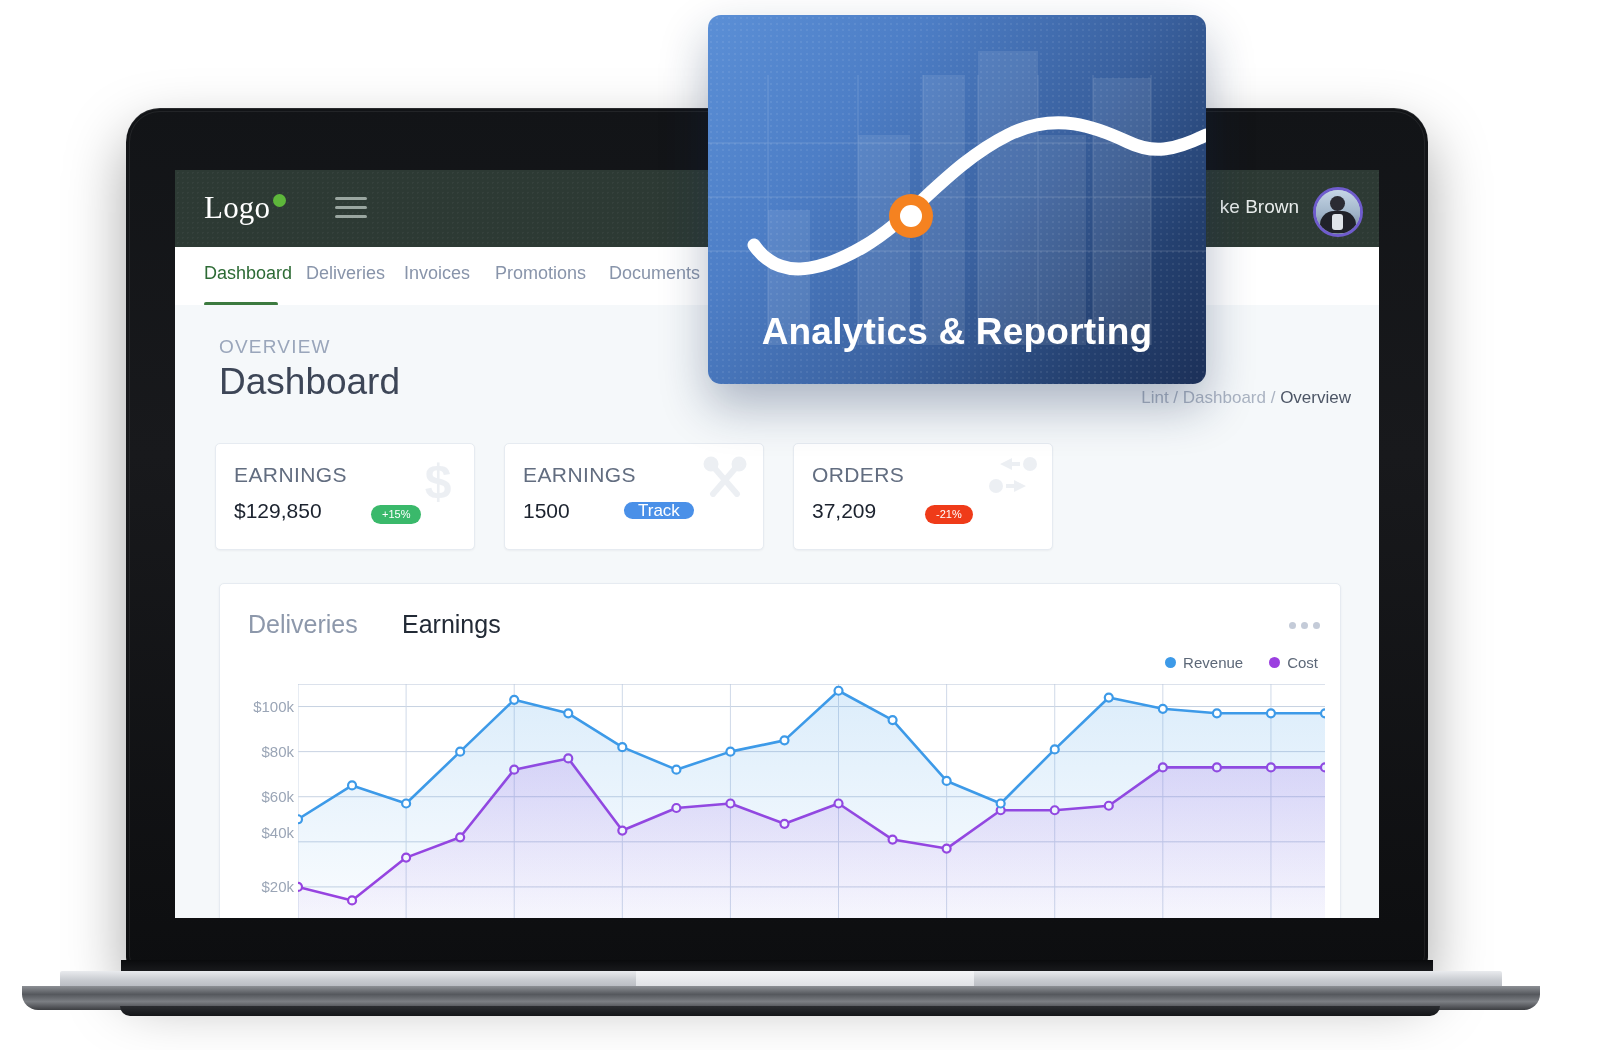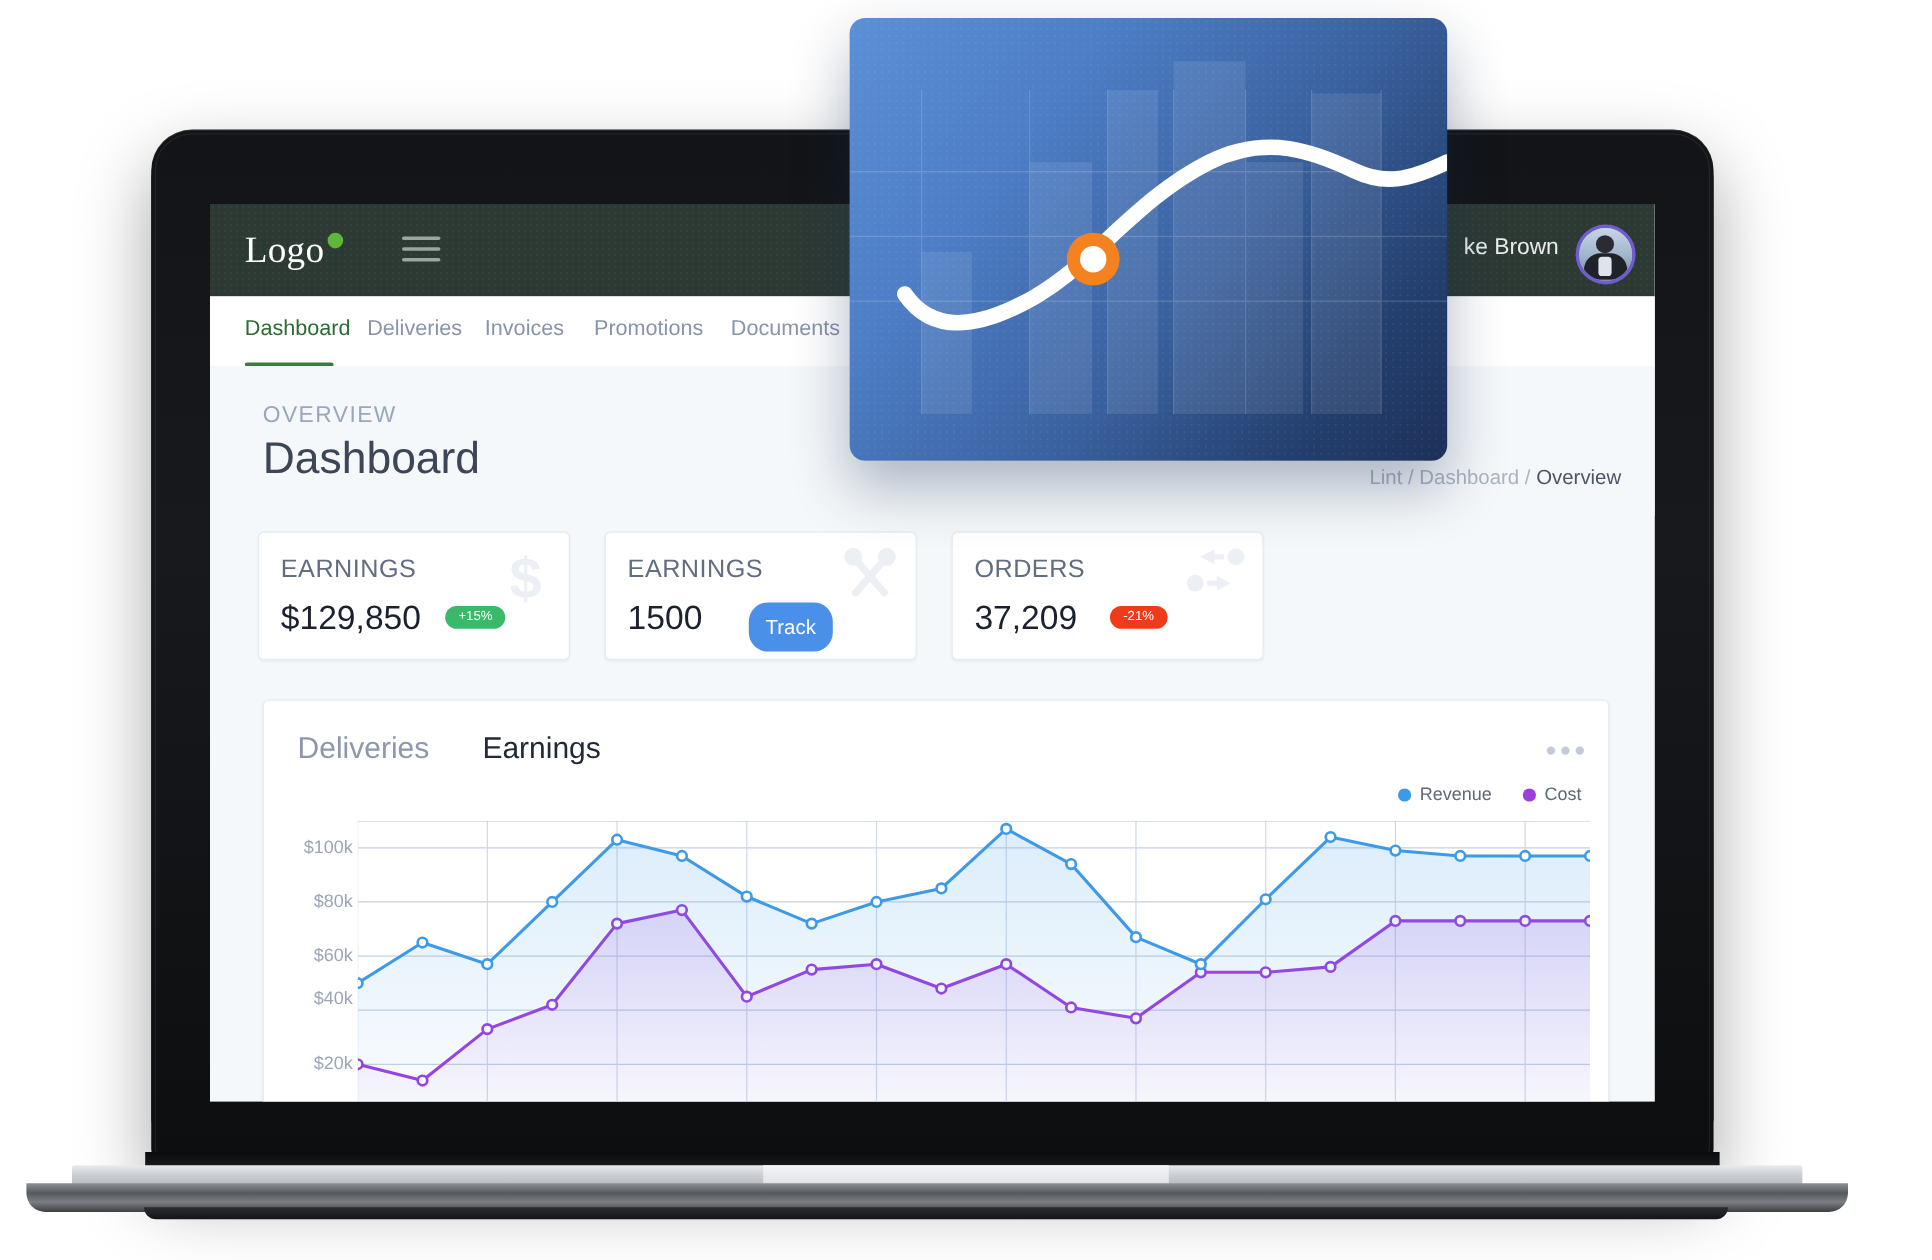--- a/index.html
+++ b/index.html
@@ -71,25 +71,25 @@
   .eyebrow{position:absolute;left:44px;top:31px;font-size:19px;letter-spacing:1.2px;color:#9aa6bb;}
   .page-title{position:absolute;left:44px;top:56px;font-size:37px;color:#3d4657;font-weight:400;}
   .breadcrumb{position:absolute;right:28px;top:83px;font-size:17px;color:#aab3c2;}
   .breadcrumb .cur{color:#4d5666;}
 
   
   .stats{position:absolute;left:40px;top:273px;width:1125px;height:105px;}
   .stat-card{position:absolute;top:0;width:258px;height:105px;background:#fff;
     border:1px solid #e6ebf1;border-radius:5px;box-shadow:0 1px 2px rgba(30,40,60,.05);}
   .stat-label{position:absolute;left:18px;top:19px;font-size:21px;color:#626d80;letter-spacing:.4px;}
-  .stat-value{position:absolute;left:18px;top:55px;font-size:28px;color:#1b222e;}
+  .stat-value{position:absolute;left:18px;top:55px;font-size:21px;color:#1b222e;}
   .badge{position:absolute;top:61px;border-radius:12px;color:#fff;font-size:11px;
     padding:4px 11px;line-height:1;}
   .badge.green{background:#3ab96b;}
-  .badge.blue{background:#4a90e8;font-size:17px;padding:12px 14px;border-radius:16px;top:58px;}
+  .badge.blue{background:#4a90e8;font-size:17px;padding:0 14px;border-radius:16px;top:58px;}
   .badge.red{background:#ef3b19;}
   .progress-track{position:absolute;top:70px;height:8px;border-radius:4px;background:#eceff4;}
   .progress-fill{position:absolute;left:0;top:0;height:8px;border-radius:4px;
     background:linear-gradient(90deg,#2aa84a,#7fe06a);}
   .stat-icon{position:absolute;right:14px;top:12px;opacity:.55;color:#d6dce6;}
 
   
   .chart-panel{position:absolute;left:44px;top:413px;width:1120px;height:360px;
     background:#fff;border:1px solid #e6ebf1;border-radius:5px;box-shadow:0 1px 3px rgba(30,40,60,.05);}
   .chart-tab{position:absolute;top:26px;font-size:25px;cursor:pointer;}
@@ -338,15 +338,16 @@
         <line x1="215" y1="60" x2="215" y2="330"></line>
         <line x1="270" y1="60" x2="270" y2="330"></line>
         <line x1="330" y1="60" x2="330" y2="330"></line>
         <line x1="385" y1="60" x2="385" y2="330"></line>
         <line x1="443" y1="60" x2="443" y2="330"></line>
       </g>
       <path d="M 46 230 C 70 265, 110 258, 155 232 C 205 203, 240 150, 300 120 C 348 96, 388 112, 420 127 C 445 139, 465 136, 498 120" fill="none" stroke="#ffffff" stroke-width="13" stroke-linecap="round"></path>
       <circle cx="203" cy="201" r="22" fill="#f58220"></circle>
       <circle cx="203" cy="201" r="11" fill="#ffffff"></circle>
     </svg>
+    <div class="ov-title">Analytics &amp; Reporting</div>
   </div>
 
 </div>
 
 </body></html>

